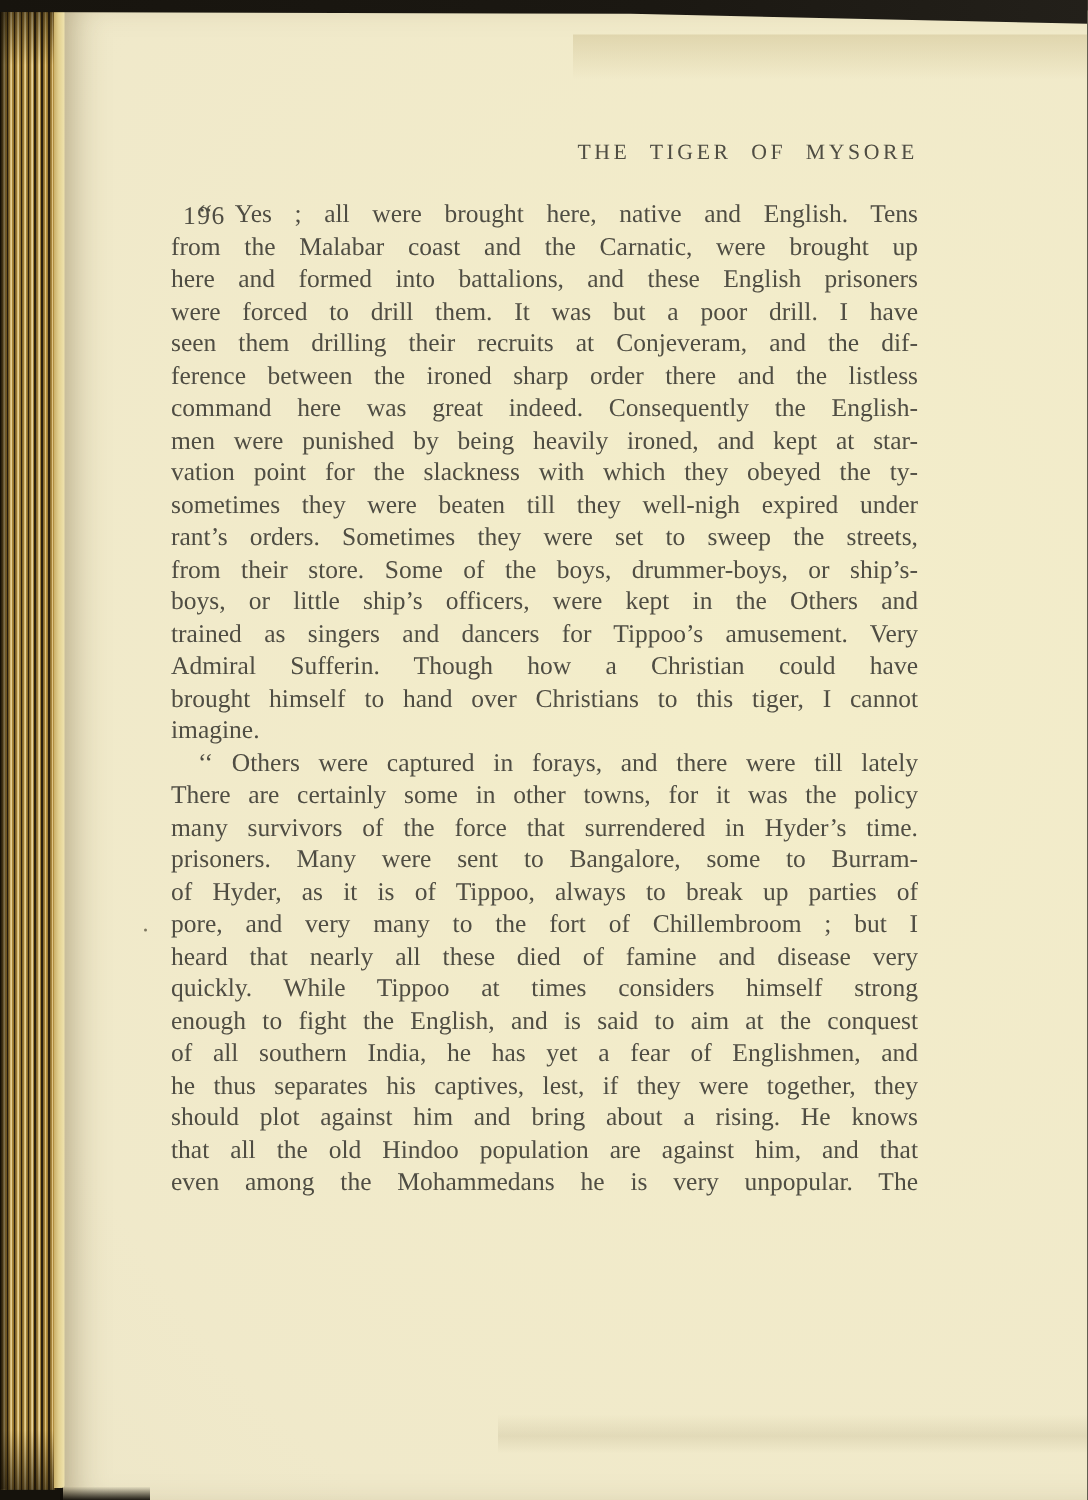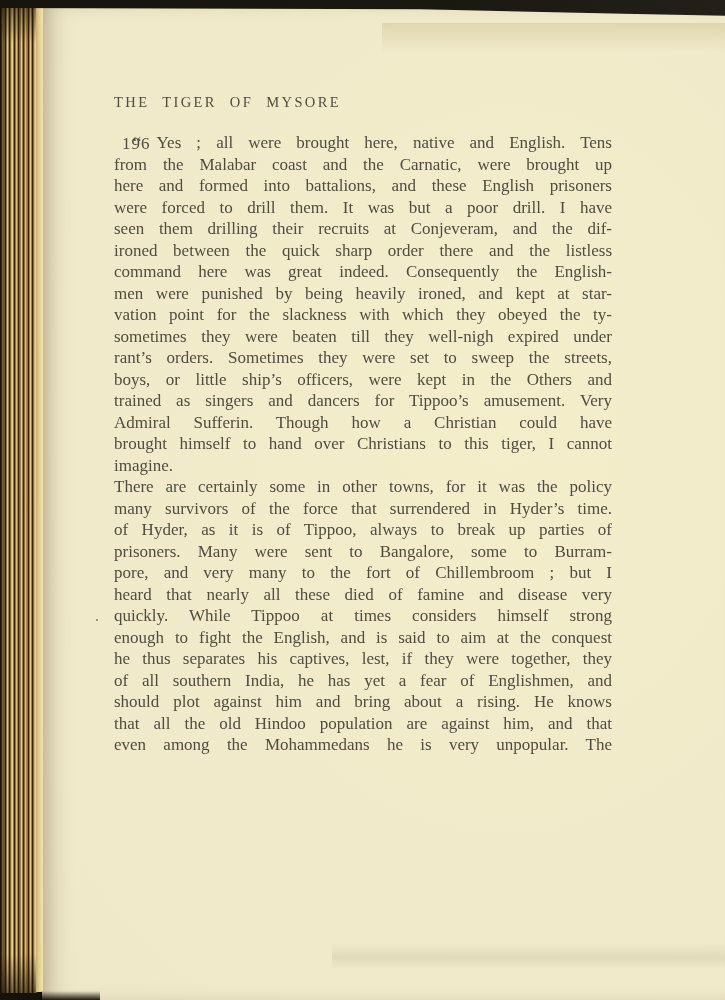--- a/index.html
+++ b/index.html
@@ -83,21 +83,21 @@
   .page-number {
     position: absolute;
     left: 8px; top: 0;
     font-size: 17px;
     letter-spacing: 1px;
     margin-top: 44px;
   }
   .running-title {
     position: absolute;
     left: 0; right: 0; top: 2px;
-    text-align: left;
+    text-align: right;
     font-size: 14.5px;
     letter-spacing: 2.4px;
     word-spacing: 7px;
   }
   .body-text {
     margin-top: 22px;
     font-size: 17px;
     line-height: 21.5px;
     text-rendering: optimizeLegibility;
   }
@@ -135,39 +135,41 @@
     <div class="page-header">
       <span class="page-number">196</span>
       <span class="running-title">THE TIGER OF MYSORE</span>
     </div>
     <div class="body-text">
         <div class="line first">‘‘ Yes ; all were brought here, native and English. Tens</div>
         <div class="line">from the Malabar coast and the Carnatic, were brought up</div>
         <div class="line">here and formed into battalions, and these English prisoners</div>
         <div class="line">were forced to drill them. It was but a poor drill. I have</div>
         <div class="line">seen them drilling their recruits at Conjeveram, and the dif-</div>
-        <div class="line">ironed between the quick sharp order there and the listless</div>
+        <div class="line">ference between the ironed sharp order there and the listless</div>
         <div class="line">command here was great indeed. Consequently the English-</div>
         <div class="line">men were punished by being heavily ironed, and kept at star-</div>
         <div class="line">vation point for the slackness with which they obeyed the ty-</div>
         <div class="line">sometimes they were beaten till they well-nigh expired under</div>
         <div class="line">rant’s orders. Sometimes they were set to sweep the streets,</div>
+        <div class="line">from their store. Some of the boys, drummer-boys, or ship’s-</div>
         <div class="line">boys, or little ship’s officers, were kept in the Others and</div>
         <div class="line">trained as singers and dancers for Tippoo’s amusement. Very</div>
         <div class="line">Admiral Sufferin. Though how a Christian could have</div>
         <div class="line">brought himself to hand over Christians to this tiger, I cannot</div>
         <div class="line short">imagine.</div>
+        <div class="line first">‘‘ Others were captured in forays, and there were till lately</div>
         <div class="line">There are certainly some in other towns, for it was the policy</div>
         <div class="line">many survivors of the force that surrendered in Hyder’s time.</div>
+        <div class="line">prisoners. Many were sent to Bangalore, some to Burram-</div>
         <div class="line">of Hyder, as it is of Tippoo, always to break up parties of</div>
-        <div class="line">prisoners. Many were sent to Bangalore, some to Burram-</div>
         <div class="line">pore, and very many to the fort of Chillembroom ; but I</div>
         <div class="line">heard that nearly all these died of famine and disease very</div>
         <div class="line">quickly. While Tippoo at times considers himself strong</div>
         <div class="line">enough to fight the English, and is said to aim at the conquest</div>
+        <div class="line">of all southern India, he has yet a fear of Englishmen, and</div>
         <div class="line">he thus separates his captives, lest, if they were together, they</div>
-        <div class="line">of all southern India, he has yet a fear of Englishmen, and</div>
         <div class="line">should plot against him and bring about a rising. He knows</div>
         <div class="line">that all the old Hindoo population are against him, and that</div>
         <div class="line">even among the Mohammedans he is very unpopular. The</div>
       </div>
   </div>
 </div>
 
 </body></html>

